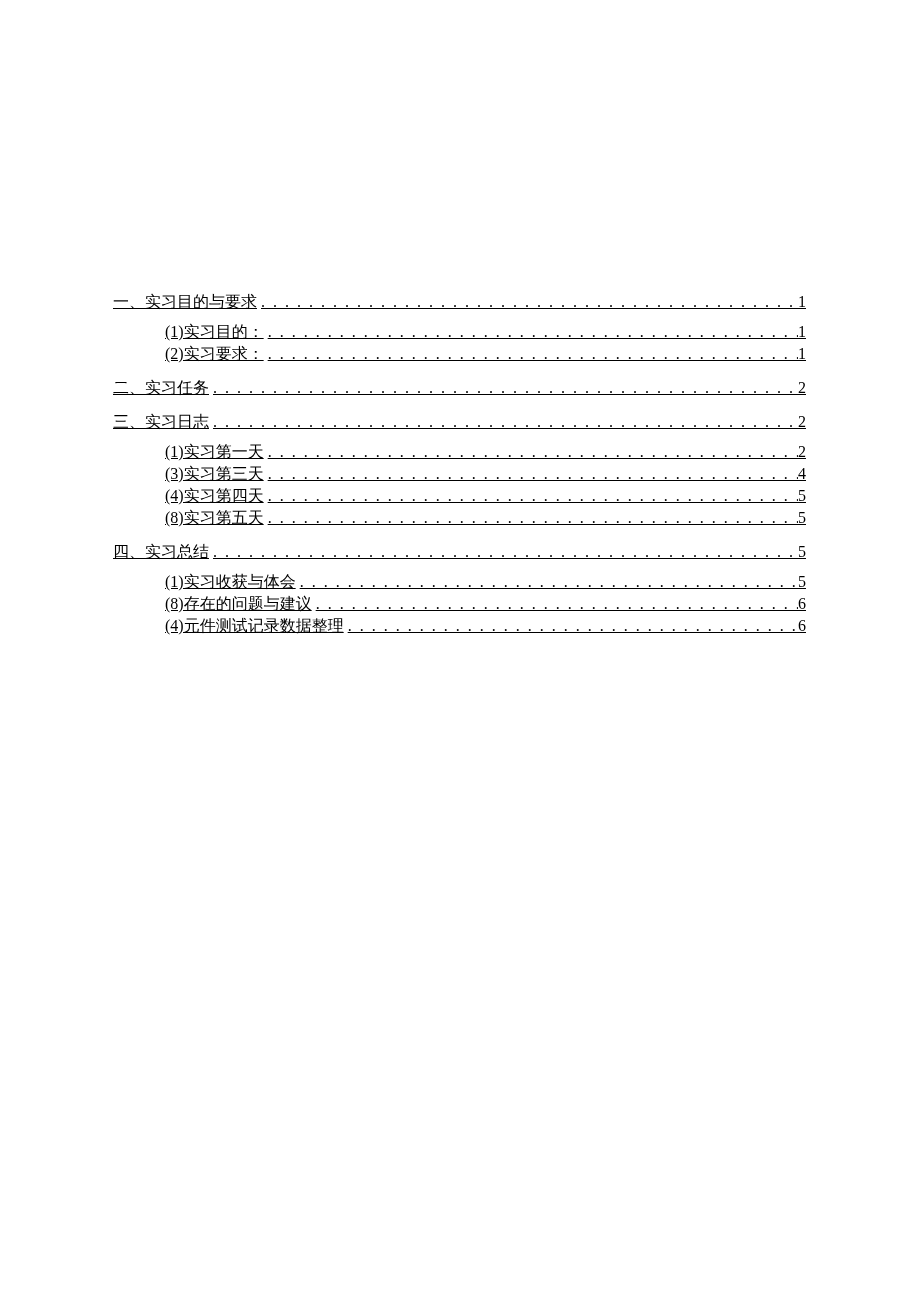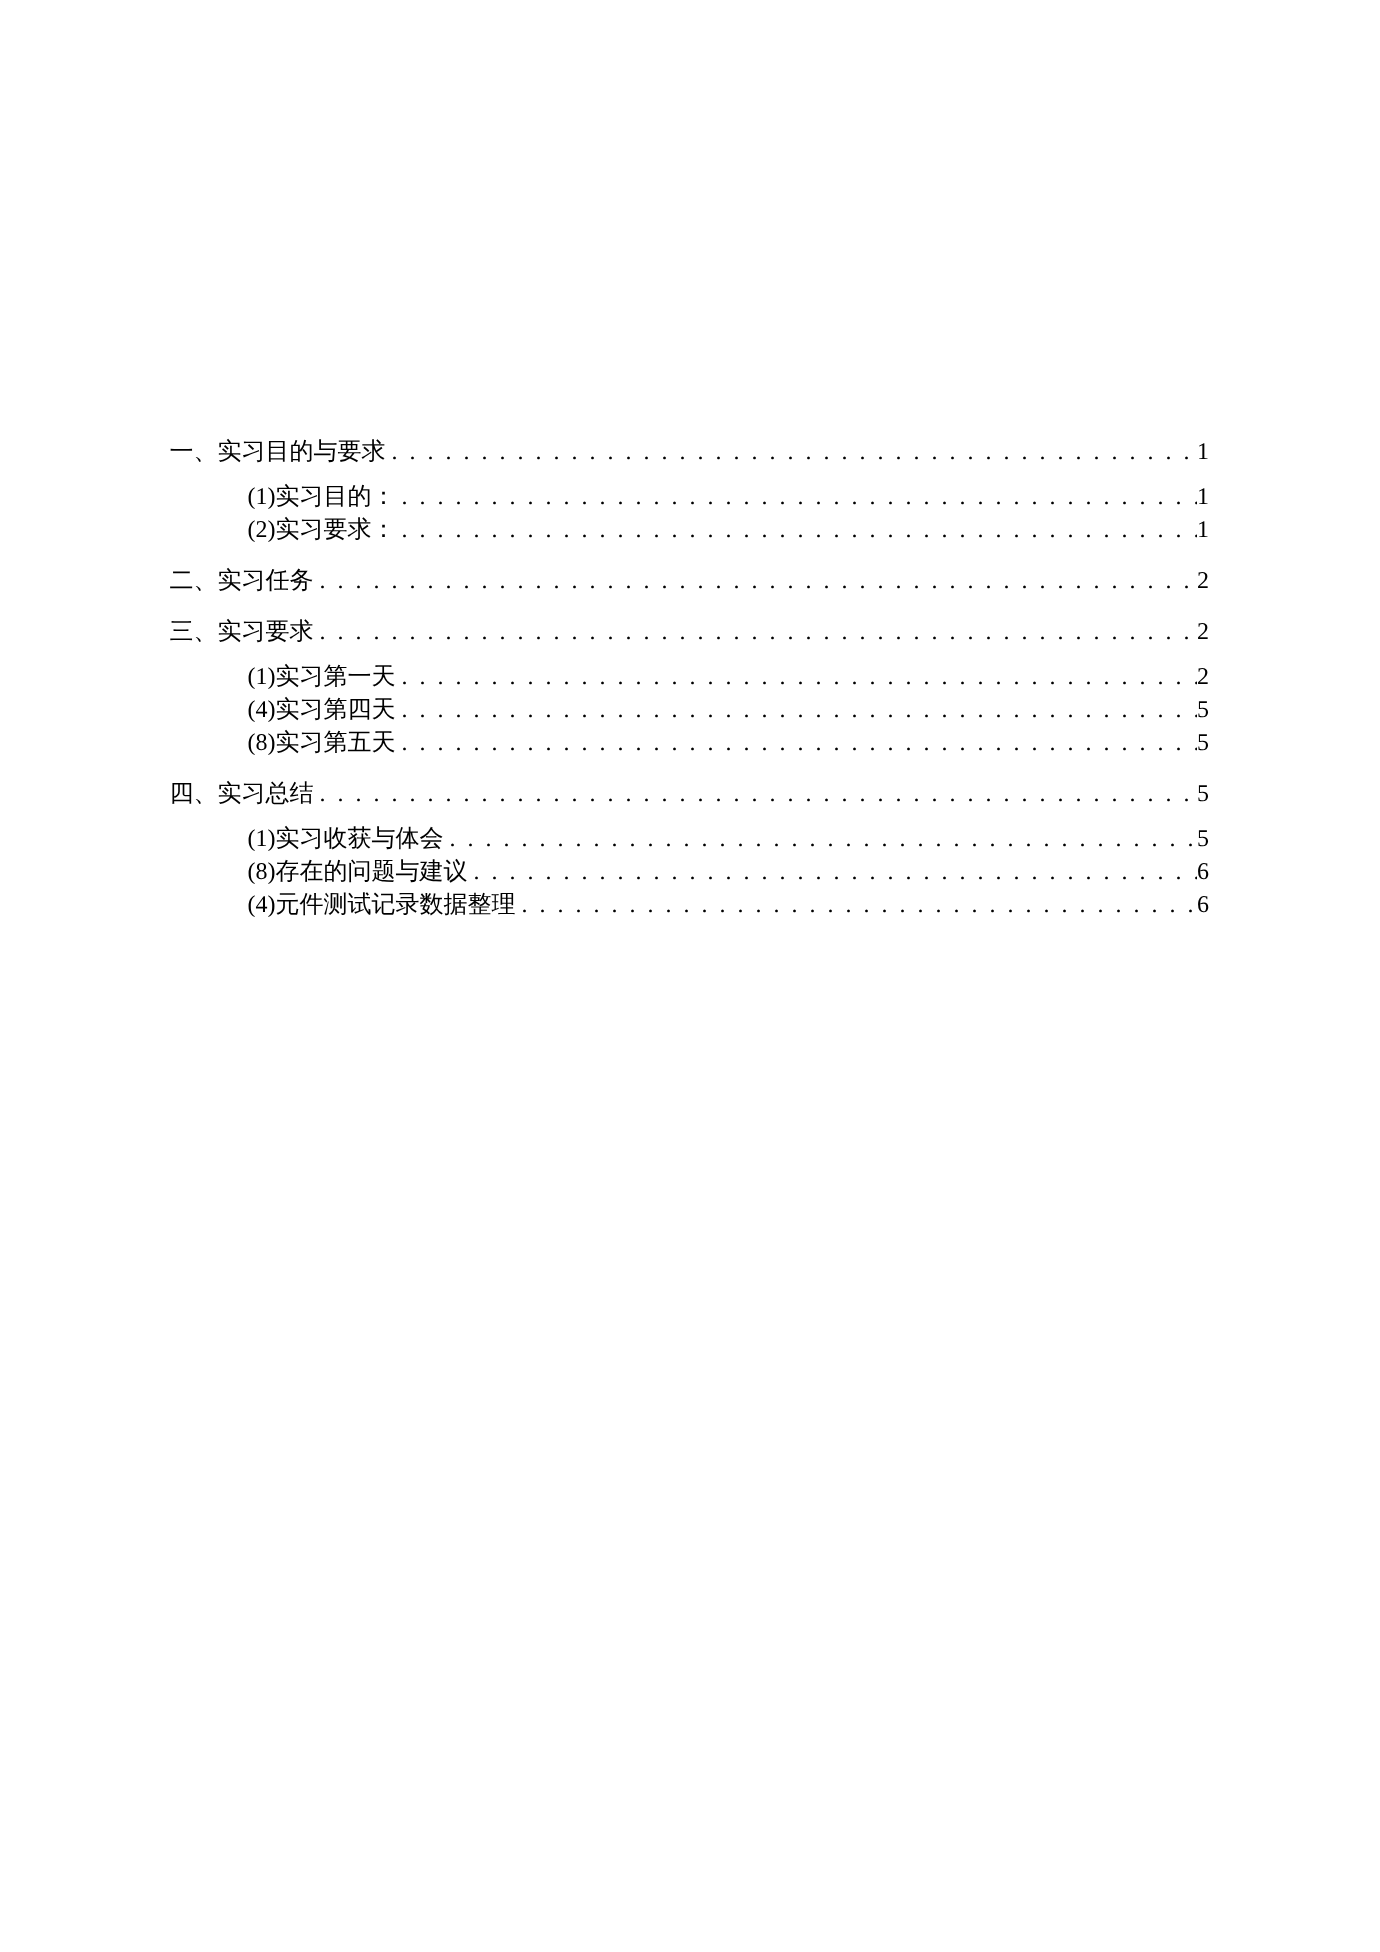--- a/index.html
+++ b/index.html
@@ -14,20 +14,21 @@
       font-family: "SimSun", "宋体", serif;
       font-size: 16px;
       color: #000000;
       position: relative;
     }
     .page-content {
       position: absolute;
       top: 280px;
       left: 113px;
       width: 693px;
+      text-decoration: underline;
     }
     .toc-entry {
       display: flex;
       align-items: baseline;
       white-space: nowrap;
       line-height: 1.0;
     }
     .toc-level-1 {
       margin-top: 14px;
       margin-bottom: 14px;
@@ -83,28 +84,33 @@
   <div class="toc-section-group">
     <div class="toc-entry toc-level-1">
       <span class="toc-title">二、实习任务</span>
       <span class="toc-leader"></span>
       <span class="toc-page">2</span>
     </div>
   </div>
 
   <div class="toc-section-group">
     <div class="toc-entry toc-level-1">
-      <span class="toc-title">三、实习要求</span>
+      <span class="toc-title">三、实习日志</span>
       <span class="toc-leader"></span>
       <span class="toc-page">2</span>
     </div>
     <div class="toc-entry toc-level-2">
       <span class="toc-title">(1)实习第一天</span>
       <span class="toc-leader"></span>
       <span class="toc-page">2</span>
+    </div>
+    <div class="toc-entry toc-level-2">
+      <span class="toc-title">(3)实习第三天</span>
+      <span class="toc-leader"></span>
+      <span class="toc-page">4</span>
     </div>
     <div class="toc-entry toc-level-2">
       <span class="toc-title">(4)实习第四天</span>
       <span class="toc-leader"></span>
       <span class="toc-page">5</span>
     </div>
     <div class="toc-entry toc-level-2">
       <span class="toc-title">(8)实习第五天</span>
       <span class="toc-leader"></span>
       <span class="toc-page">5</span>

